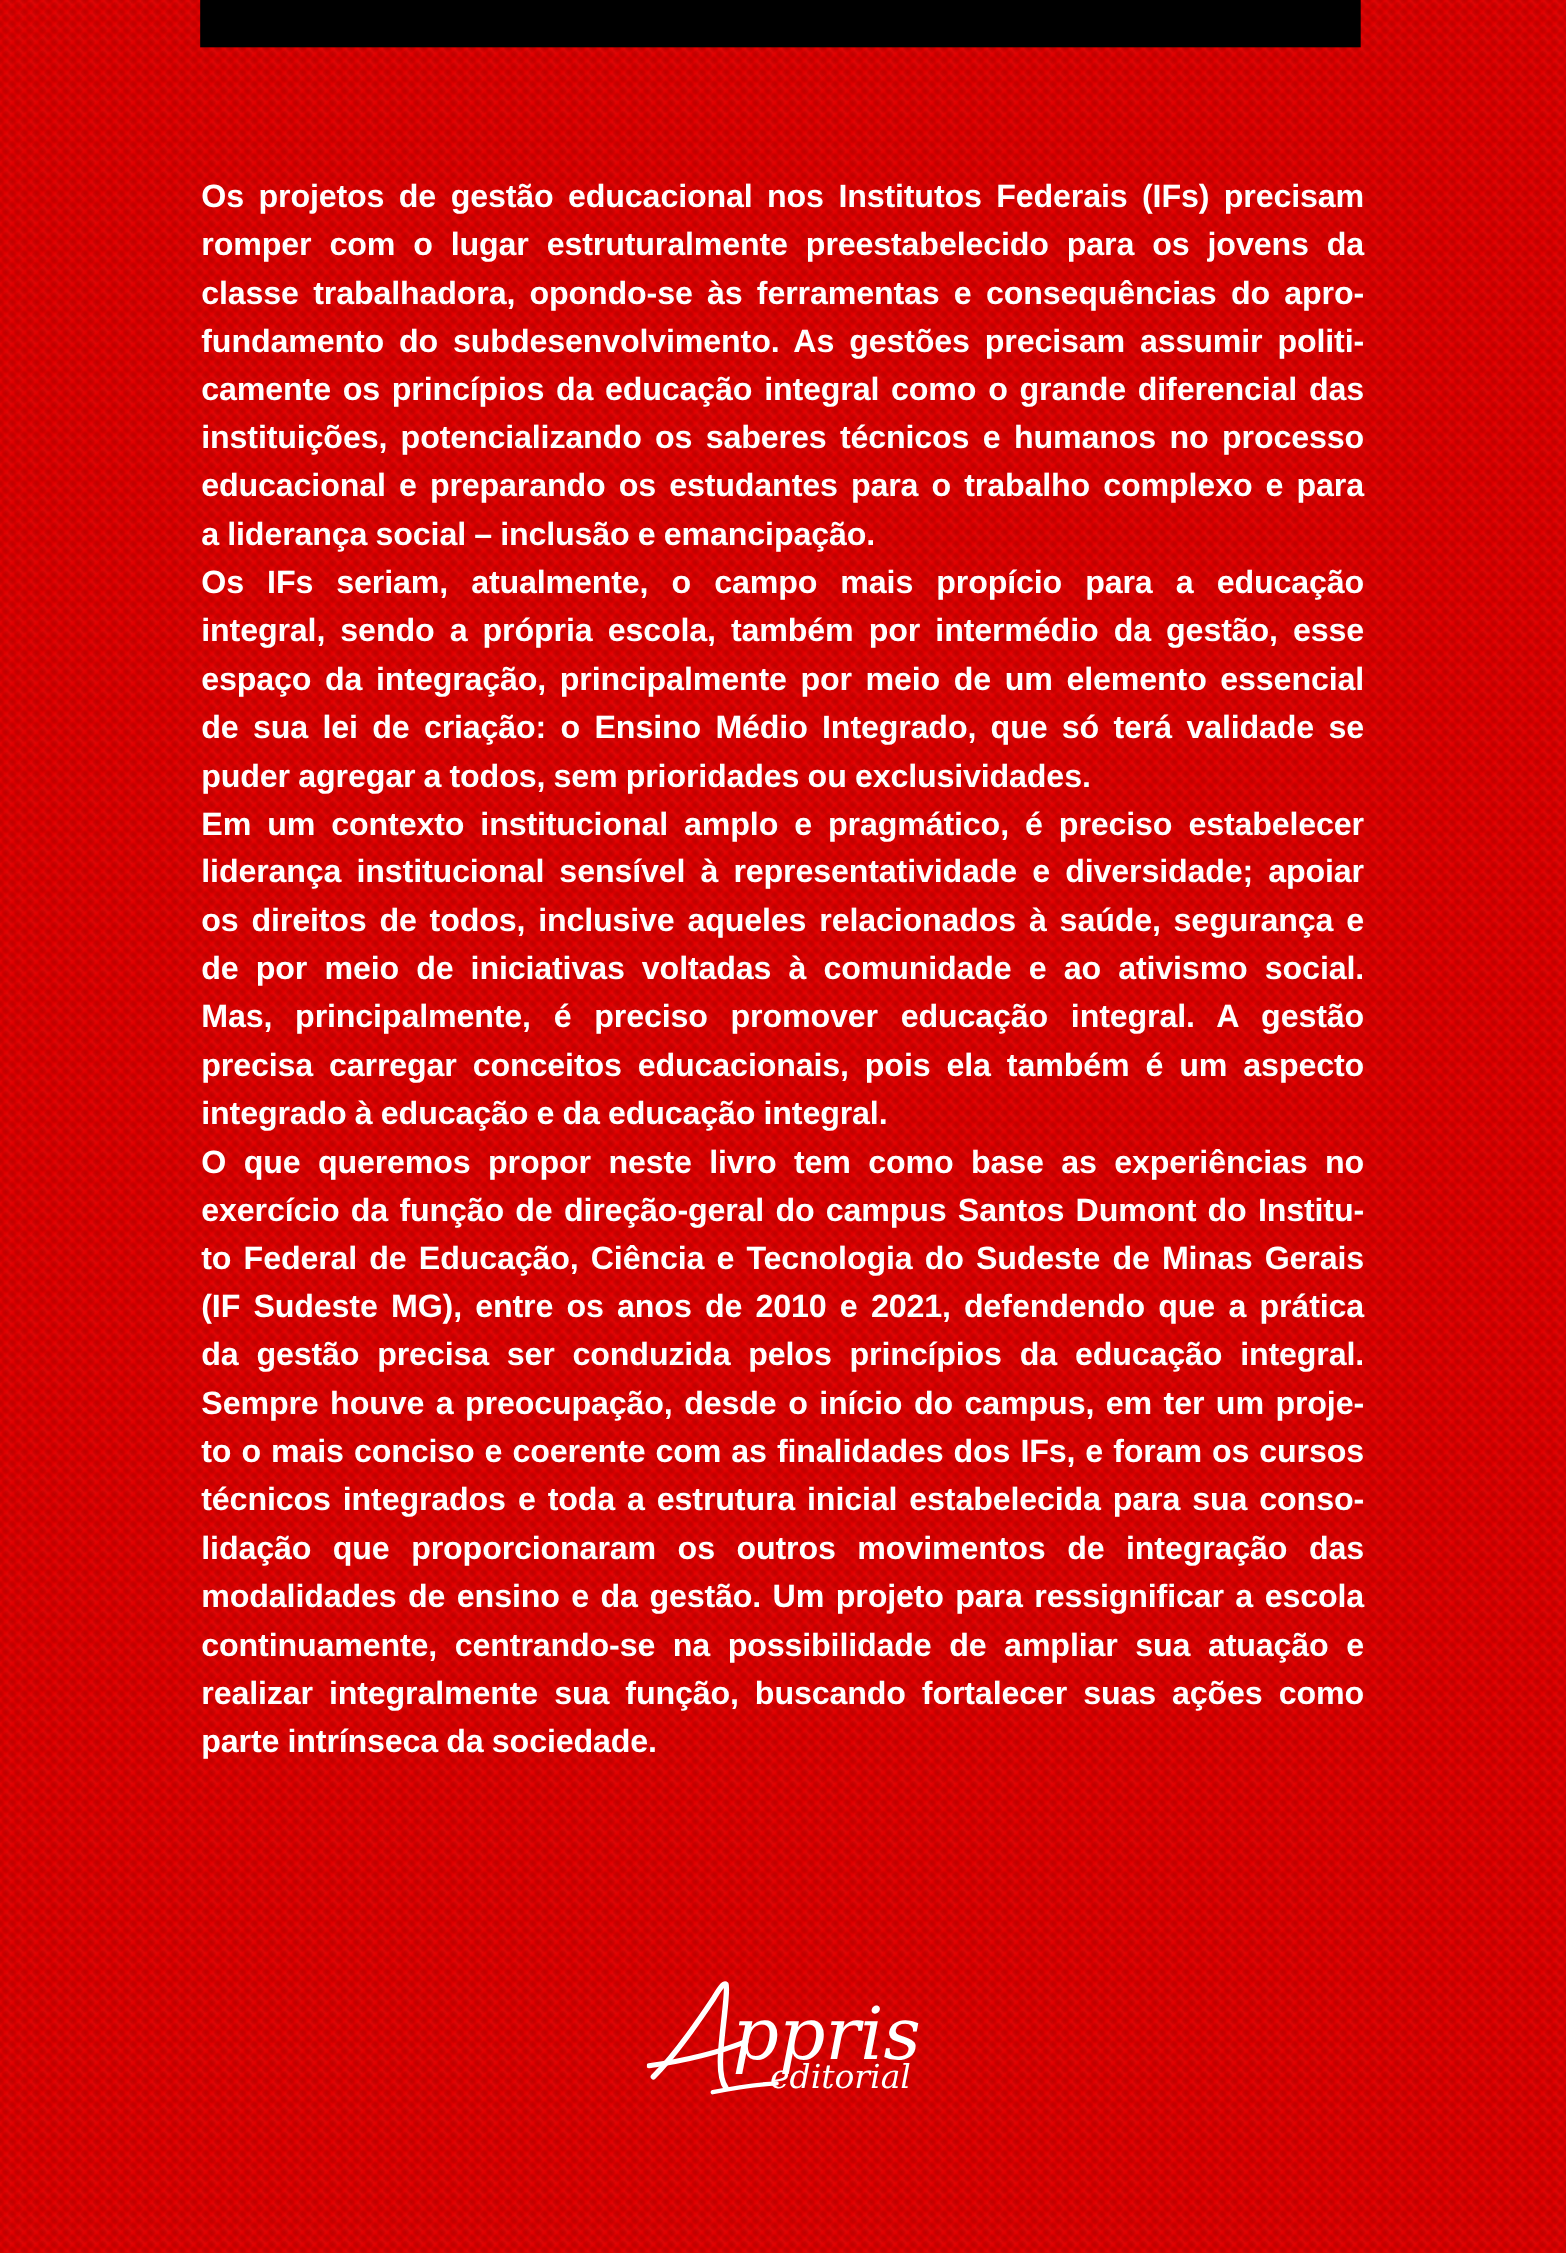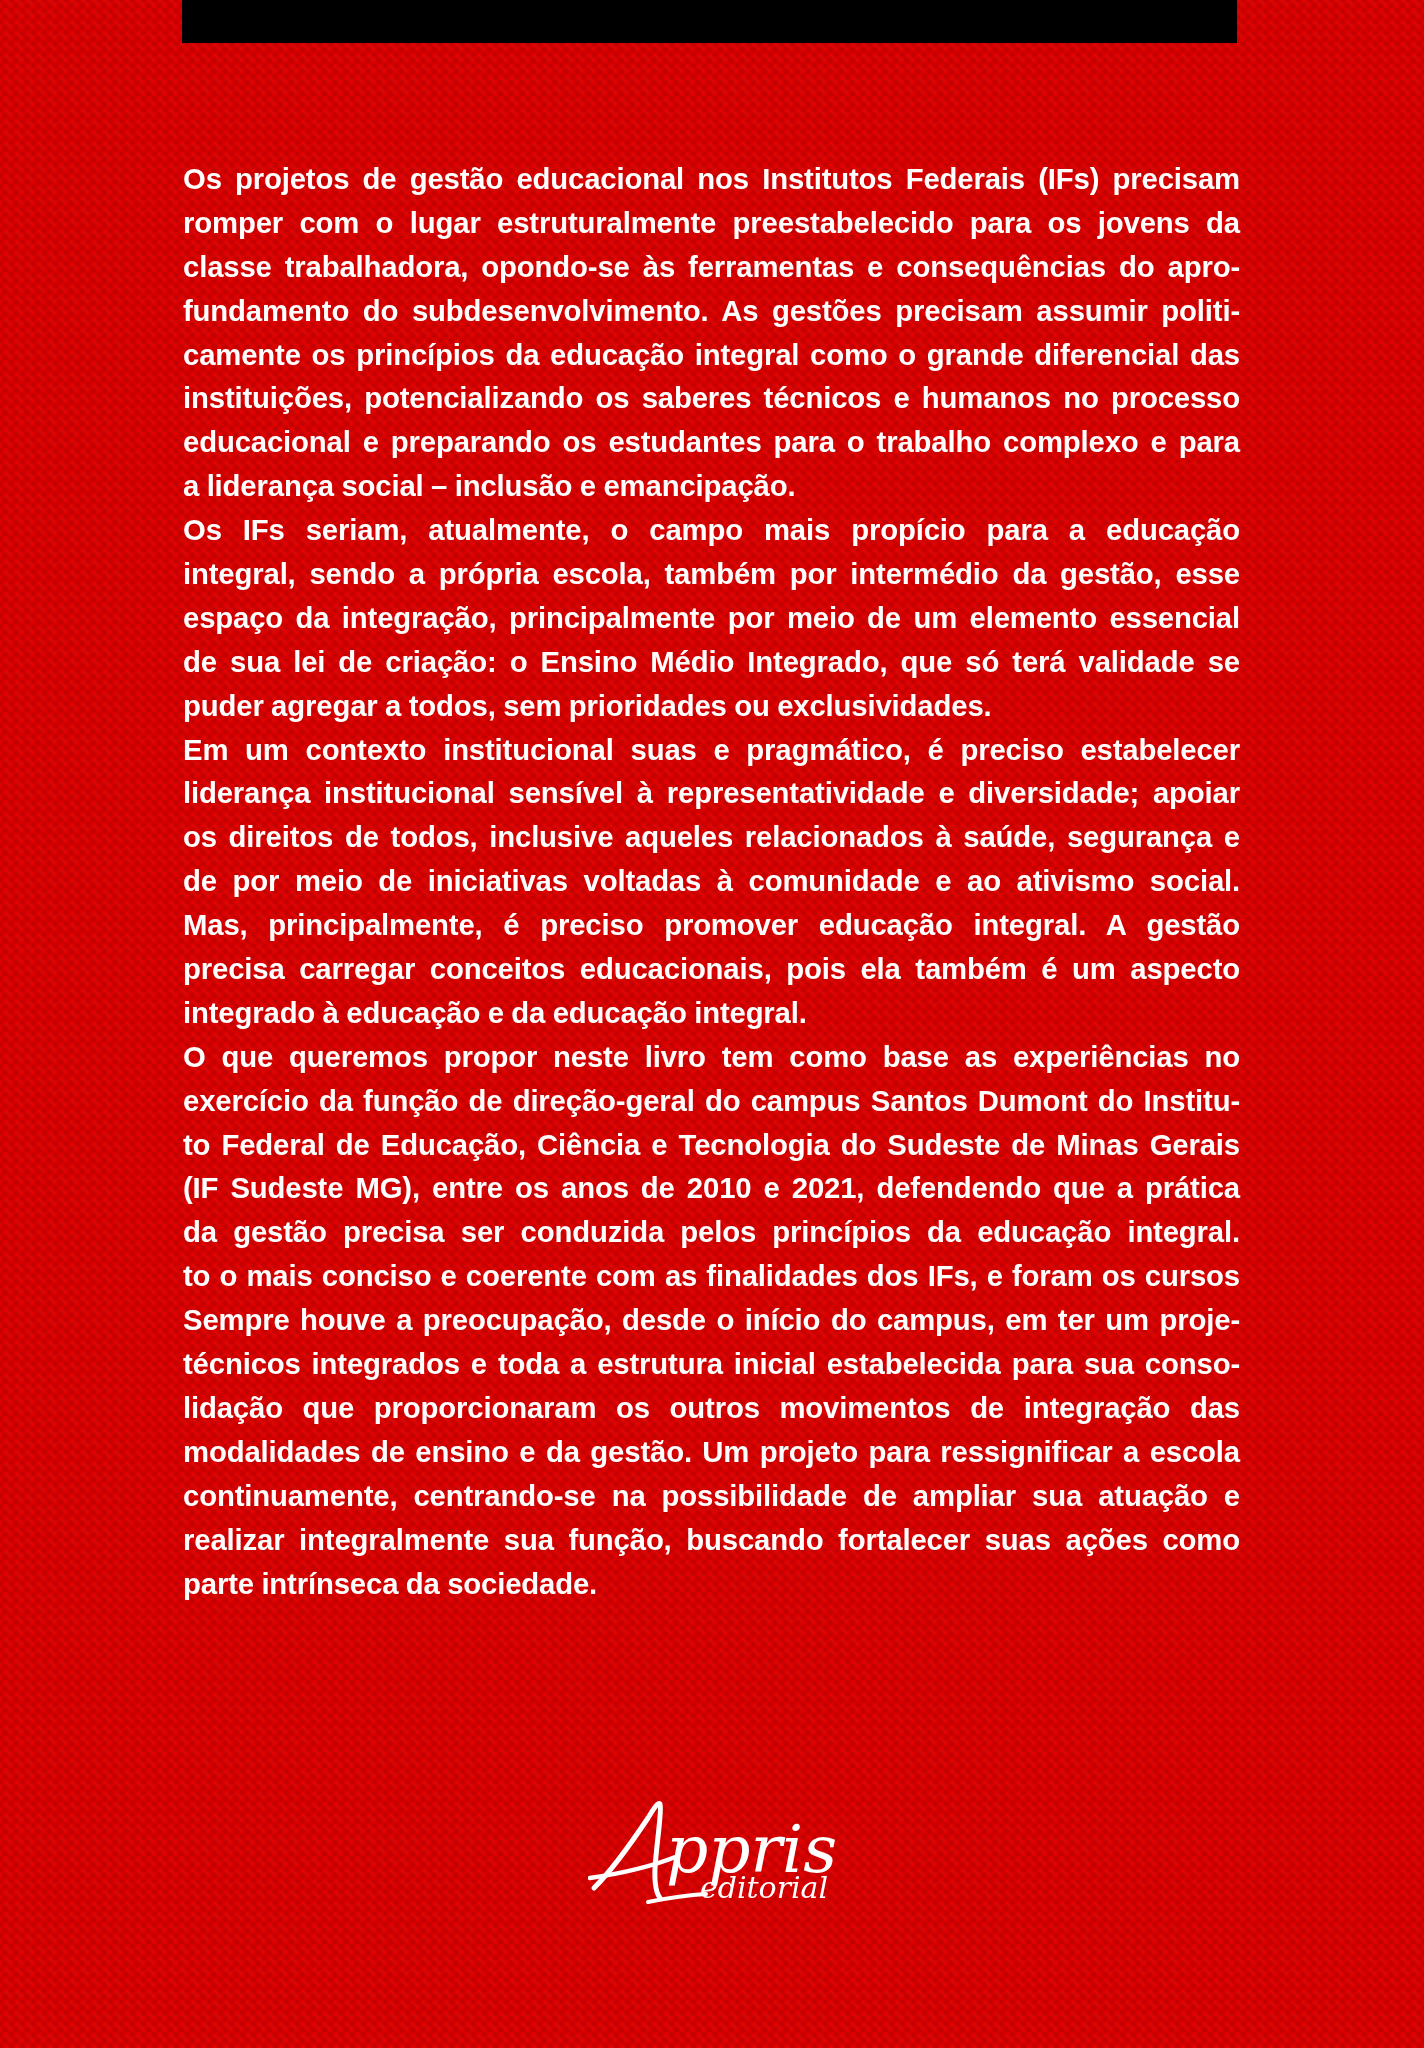--- a/index.html
+++ b/index.html
@@ -86,36 +86,36 @@
     <span class="line last">a liderança social – inclusão e emancipação.</span>
   </p>
   <p>
     <span class="line">Os IFs seriam, atualmente, o campo mais propício para a educação</span>
     <span class="line">integral, sendo a própria escola, também por intermédio da gestão, esse</span>
     <span class="line">espaço da integração, principalmente por meio de um elemento essencial</span>
     <span class="line">de sua lei de criação: o Ensino Médio Integrado, que só terá validade se</span>
     <span class="line last">puder agregar a todos, sem prioridades ou exclusividades.</span>
   </p>
   <p>
-    <span class="line">Em um contexto institucional suas e pragmático, é preciso estabelecer</span>
+    <span class="line">Em um contexto institucional amplo e pragmático, é preciso estabelecer</span>
     <span class="line">liderança institucional sensível à representatividade e diversidade; apoiar</span>
     <span class="line">os direitos de todos, inclusive aqueles relacionados à saúde, segurança e</span>
     <span class="line">de por meio de iniciativas voltadas à comunidade e ao ativismo social.</span>
     <span class="line">Mas, principalmente, é preciso promover educação integral. A gestão</span>
     <span class="line">precisa carregar conceitos educacionais, pois ela também é um aspecto</span>
     <span class="line last">integrado à educação e da educação integral.</span>
   </p>
   <p>
     <span class="line">O que queremos propor neste livro tem como base as experiências no</span>
     <span class="line">exercício da função de direção-geral do campus Santos Dumont do Institu-</span>
     <span class="line">to Federal de Educação, Ciência e Tecnologia do Sudeste de Minas Gerais</span>
     <span class="line">(IF Sudeste MG), entre os anos de 2010 e 2021, defendendo que a prática</span>
     <span class="line">da gestão precisa ser conduzida pelos princípios da educação integral.</span>
+    <span class="line">Sempre houve a preocupação, desde o início do campus, em ter um proje-</span>
     <span class="line">to o mais conciso e coerente com as finalidades dos IFs, e foram os cursos</span>
-    <span class="line">Sempre houve a preocupação, desde o início do campus, em ter um proje-</span>
     <span class="line">técnicos integrados e toda a estrutura inicial estabelecida para sua conso-</span>
     <span class="line">lidação que proporcionaram os outros movimentos de integração das</span>
     <span class="line">modalidades de ensino e da gestão. Um projeto para ressignificar a escola</span>
     <span class="line">continuamente, centrando-se na possibilidade de ampliar sua atuação e</span>
     <span class="line">realizar integralmente sua função, buscando fortalecer suas ações como</span>
     <span class="line last">parte intrínseca da sociedade.</span>
   </p>
 </div>
 
 <div class="logo">

